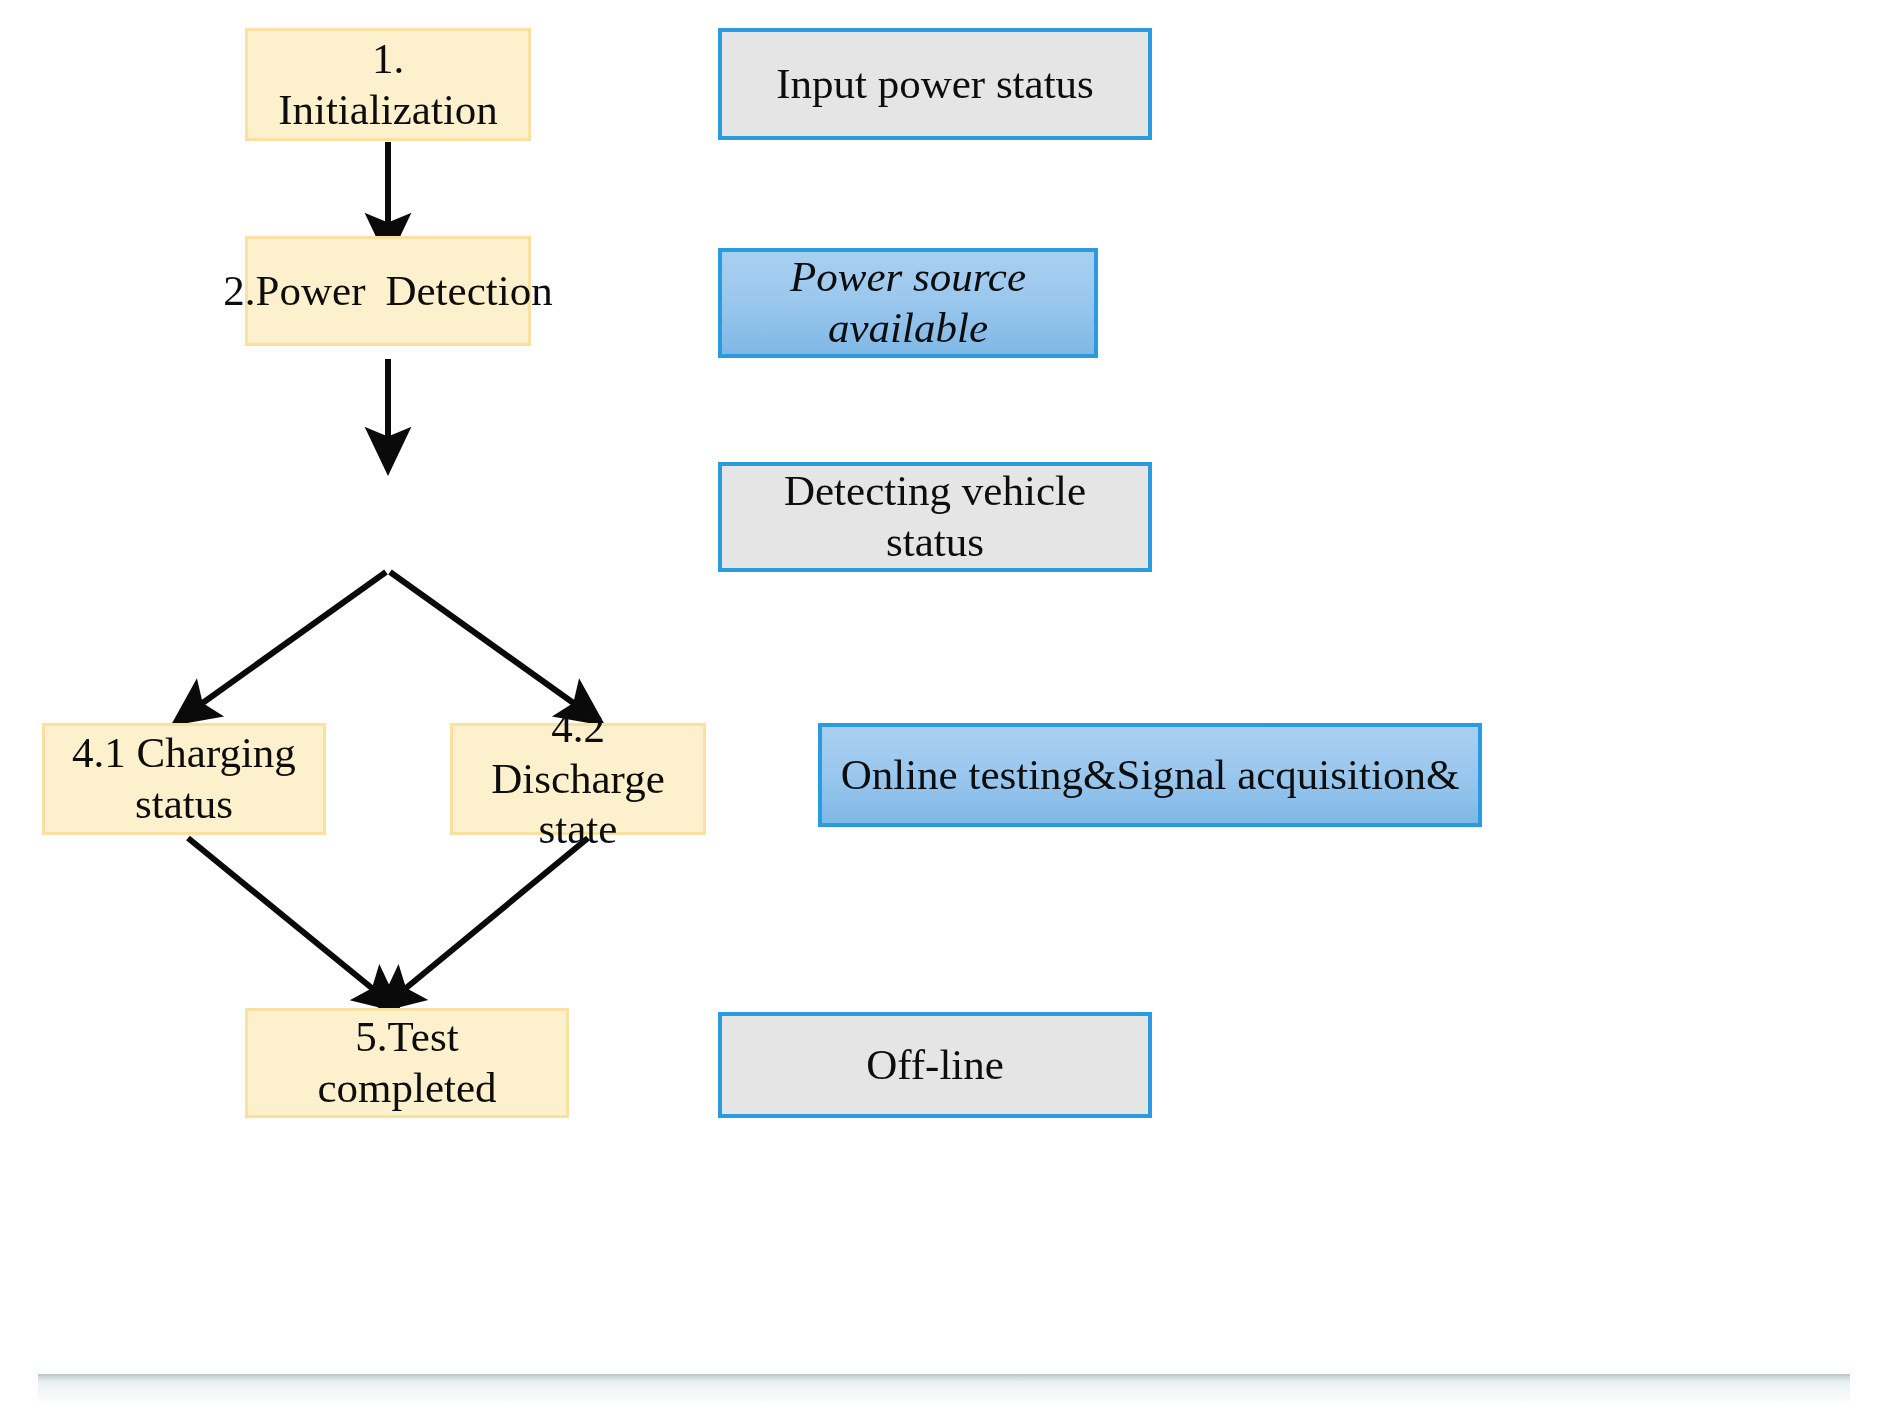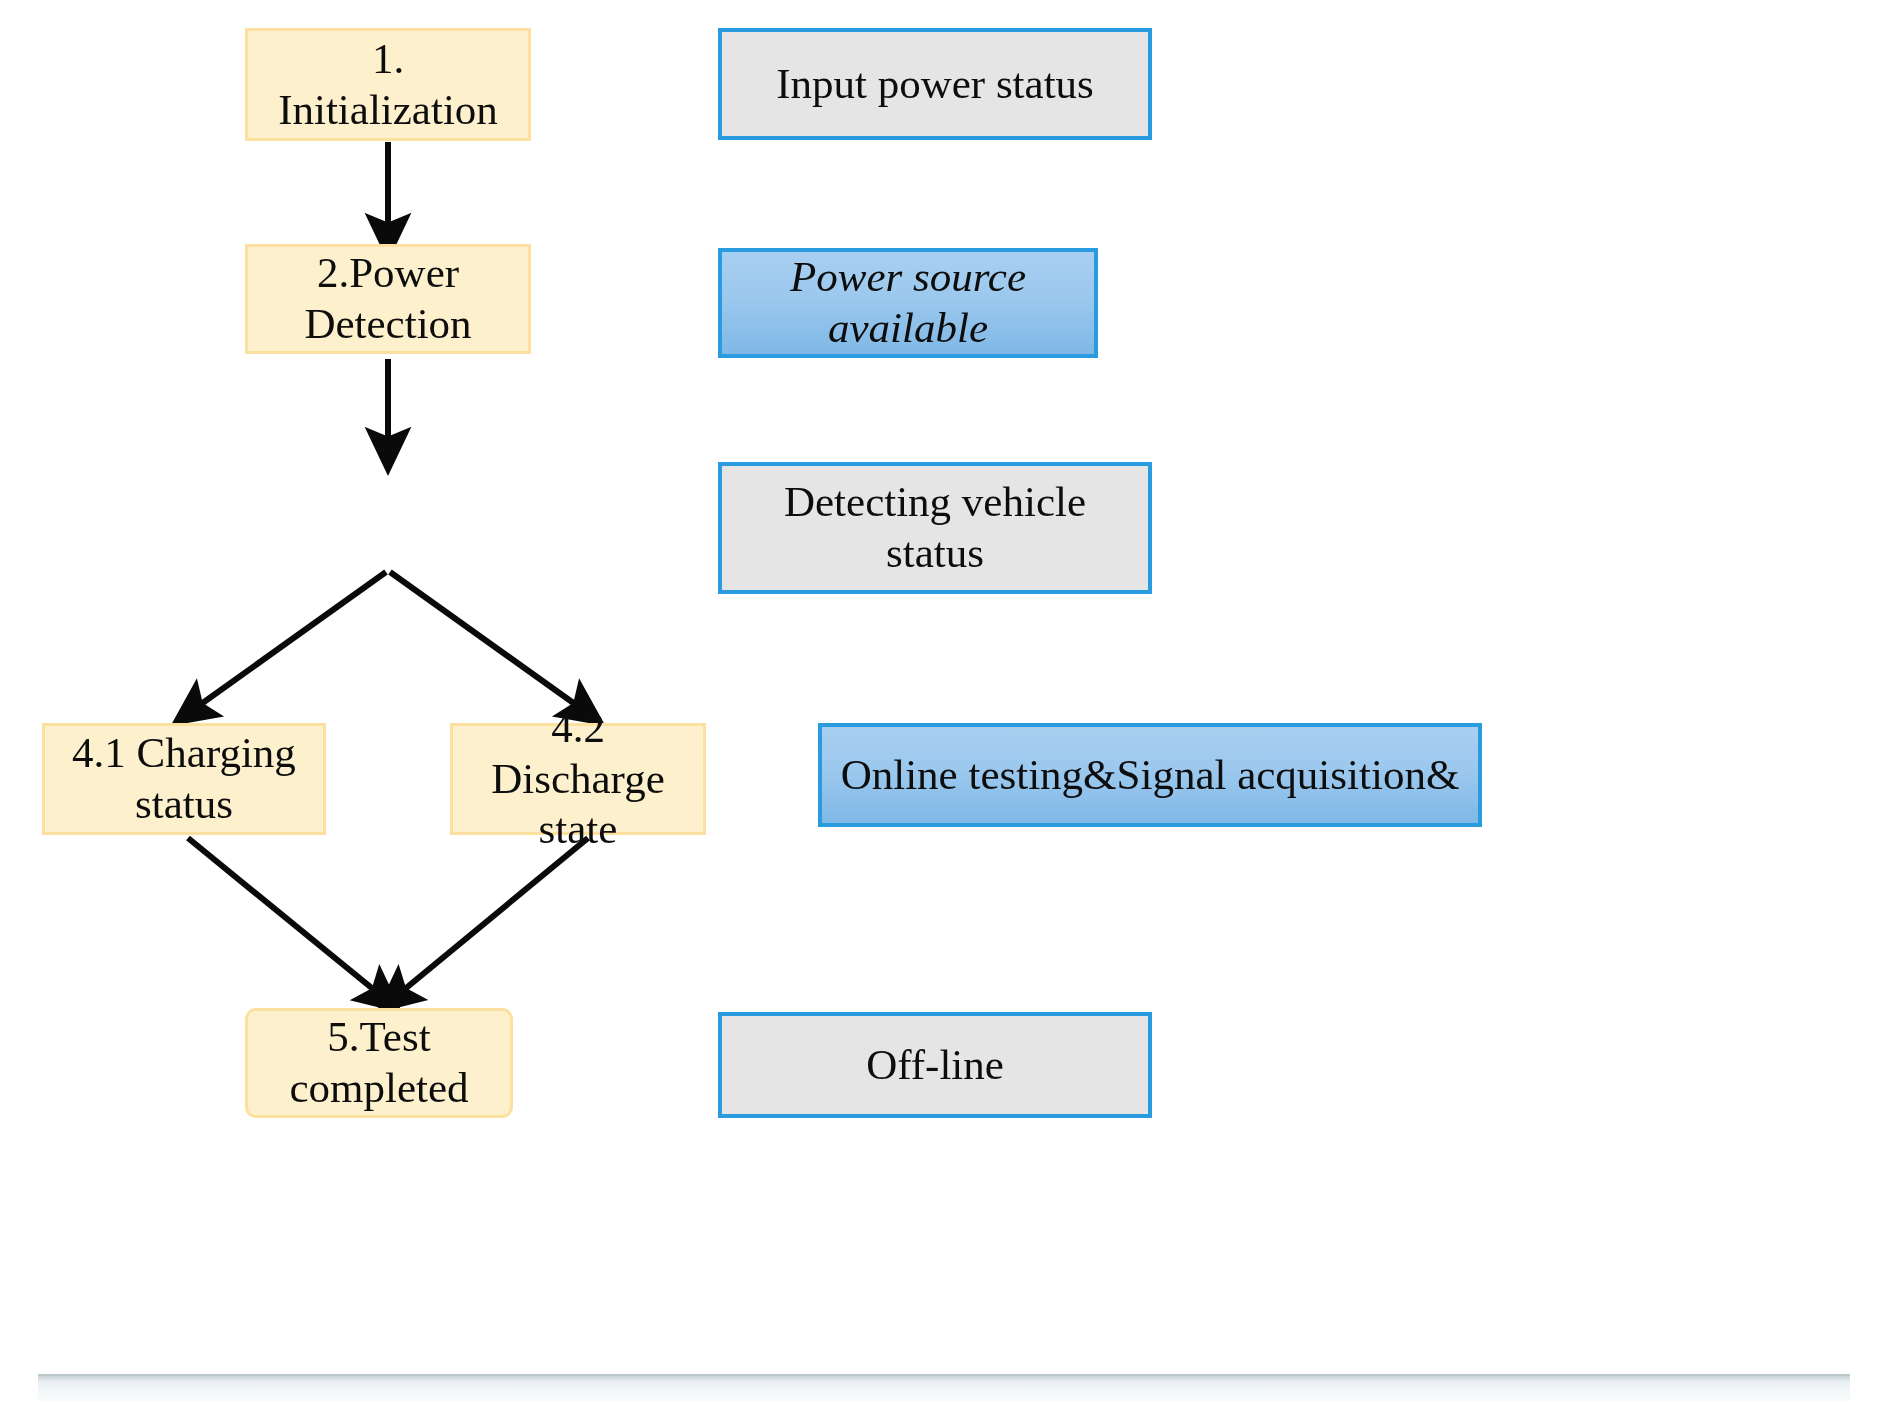--- a/index.html
+++ b/index.html
@@ -90,50 +90,50 @@
 
     <line x1="188" y1="838" x2="384" y2="998" stroke="#0a0a0a" stroke-width="6" marker-end="url(#ah)"></line>
 
     <line x1="588" y1="838" x2="394" y2="998" stroke="#0a0a0a" stroke-width="6" marker-end="url(#ah)"></line>
   </svg>
 
   <div class="node proc" style="left:245px; top:28px; width:286px; height:113px;">
     <span>1. Initialization</span>
   </div>
 
-  <div class="node proc" style="left:245px; top:244px; width:286px; height:110px; flex-direction:column;">
+  <div class="node proc" style="left:245px; top:236px; width:286px; height:110px; flex-direction:row;">
     <span>2.Power</span>
     <span>Detection</span>
   </div>
 
 
   <div class="node proc" style="left:42px; top:723px; width:284px; height:112px; flex-direction:column;">
     <span>4.1 Charging</span>
     <span>status</span>
   </div>
 
   <div class="node proc" style="left:450px; top:723px; width:256px; height:112px; flex-direction:column;">
     <span>4.2 Discharge</span>
     <span>state</span>
   </div>
 
-  <div class="node proc" style="left:245px; top:1008px; width:268px; height:110px; flex-direction:column;border-radius:11px;">
+  <div class="node proc" style="left:245px; top:1008px; width:324px; height:110px; flex-direction:column;">
     <span>5.Test</span>
     <span>completed</span>
   </div>
 
   <div class="node status grey" style="left:718px; top:28px; width:434px; height:112px;">
     <span>Input power status</span>
   </div>
 
   <div class="node status blue" style="left:718px; top:248px; width:380px; height:110px;font-style:italic;">
     <span>Power source available</span>
   </div>
 
-  <div class="node status grey" style="left:718px; top:462px; width:434px; height:132px;">
+  <div class="node status grey" style="left:718px; top:462px; width:434px; height:110px;">
     <span>Detecting vehicle status</span>
   </div>
 
   <div class="node status blue" style="left:818px; top:723px; width:664px; height:104px; flex-direction:column;">
     <span>Online testing&amp;Signal acquisition&amp;</span>
   </div>
 
   <div class="node status grey" style="left:718px; top:1012px; width:434px; height:106px;">
     <span>Off-line</span>
   </div>

